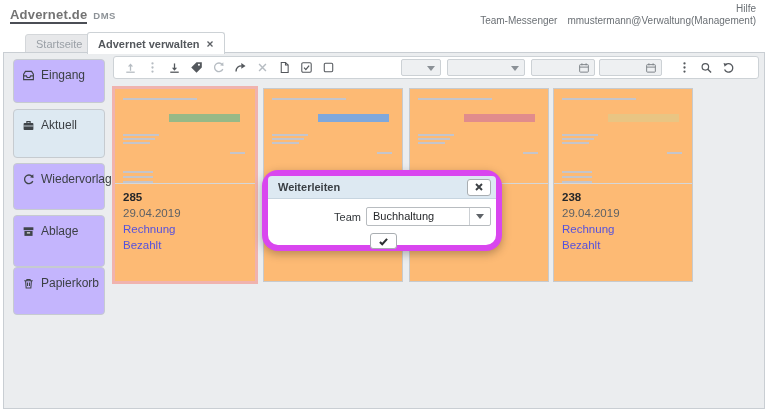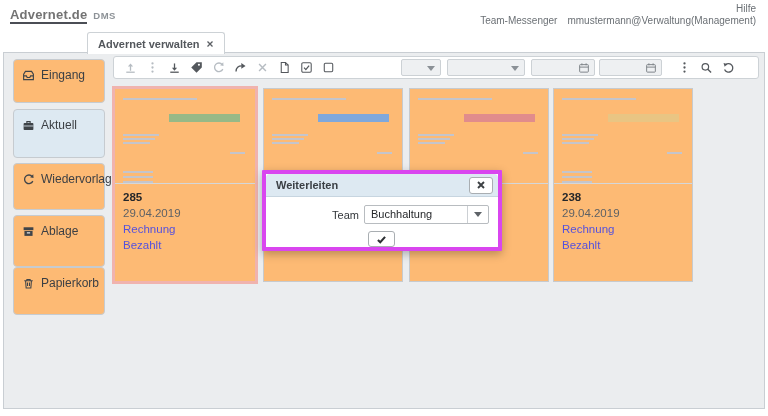--- a/index.html
+++ b/index.html
@@ -19,21 +19,21 @@
   .tab-bar { position:absolute; left:0; top:30px; width:768px; height:23px; background:#fff; }
   .tab { position:absolute; font-size:11px; border-radius:3px 3px 0 0; display:flex; align-items:center; padding:0 10px; }
   .tab-inactive { left:25px; top:4px; height:19px; background:#e7e8ea; border:1px solid #d4d7da; color:#9aa0a6; }
   .tab-active { left:87px; top:2px; height:22px; background:#fff; border:1px solid #cdd2d6; border-bottom:none; color:#53575c; font-weight:bold; z-index:3; gap:7px; }
   .tab-close { display:inline-flex; color:#5a5e63; }
 
   
   .panel { position:absolute; left:3px; top:52px; width:762px; height:357px; background:#ebedef; border:1px solid #c9ced3; }
 
   
-  .side-item { position:absolute; left:9px; width:92px; background:#fdba74; border:1px solid #c6cbd0; border-radius:4px; padding:8px 0 0 8px; font-size:12px; color:#3b3f44; display:flex; gap:6px; align-items:flex-start; cursor:pointer; }
+  .side-item { position:absolute; left:9px; width:92px; background:#c4b5fd; border:1px solid #c6cbd0; border-radius:4px; padding:8px 0 0 8px; font-size:12px; color:#3b3f44; display:flex; gap:6px; align-items:flex-start; cursor:pointer; }
   .side-item .ic { color:#3f4449; flex:0 0 auto; margin-top:1px; }
   .side-item.active { background:#dde9f2; }
   .si-0 { top:6px;  height:44px; }
   .si-1 { top:56px; height:49px; }
   .si-2 { top:110px;height:47px; }
   .si-3 { top:162px;height:52px; }
   .si-4 { top:214px;height:48px; }
 
   
   .toolbar { position:absolute; left:109px; top:3px; width:646px; height:23px; background:#fff; border:1px solid #cdd2d6; border-radius:3px; display:flex; align-items:center; padding-left:10px; }
@@ -63,21 +63,21 @@
   .ln-b1 { left:8px; top:82px; width:30px; }
   .ln-b2 { left:8px; top:87px; width:30px; }
   .ln-b3 { left:8px; top:92px; width:30px; }
   .color-bar { position:absolute; left:54px; top:25px; width:71px; height:8px; }
   .details { padding:5px 8px; font-size:11.5px; line-height:16px; }
   .doc-id { font-weight:bold; color:#25272a; }
   .doc-date { color:#5d6165; }
   .doc-link { color:#5551dd; cursor:pointer; }
 
   
-  .modal { position:absolute; left:258px; top:117px; width:240px; height:81px; background:#fff; border:4px solid #d946ef; border-radius:1px; box-shadow:0 3px 10px rgba(0,0,0,.28); z-index:10; }
+  .modal { position:absolute; left:258px; top:117px; width:240px; height:81px; background:#fff; border:6px solid #d946ef; border-radius:16px; box-shadow:0 3px 10px rgba(0,0,0,.28); z-index:10; }
   .modal-head { height:23px; background:#dde9f2; border-bottom:1px solid #c7d5e0; border-radius:4px 4px 0 0; display:flex; align-items:center; padding:0 5px 0 10px; }
   .modal-title { font-size:11px; font-weight:bold; color:#3a3f44; flex:1; }
   .modal-close { width:24px; height:17px; background:#fff; border:1px solid #a9aeb2; border-radius:3px; display:flex; align-items:center; justify-content:center; color:#3c4044; cursor:pointer; }
   .modal-row { position:absolute; left:0; top:31px; width:100%; display:flex; align-items:center; }
   .team-label { width:98px; text-align:right; font-size:11px; color:#33373b; padding-right:5px; }
   .combo { width:125px; height:19px; background:#fff; border:1px solid #b8bcc0; border-radius:2px; position:relative; font-size:11px; color:#25272a; line-height:17px; padding-left:6px; cursor:pointer; }
   .combo .cbtn { position:absolute; right:0; top:0; width:21px; height:17px; border-left:1px solid #ccd0d4; display:flex; align-items:center; justify-content:center; }
   .combo .caret { width:0; height:0; border-left:4px solid transparent; border-right:4px solid transparent; border-top:5px solid #5e6368; }
   .confirm-btn { position:absolute; left:102px; top:57px; width:27px; height:16px; background:#fff; border:1px solid #a9aeb2; border-radius:3px; display:flex; align-items:center; justify-content:center; color:#2c2f32; cursor:pointer; }
 
@@ -94,20 +94,23 @@
   <div class="header-right">
     <div class="hdr-link">Hilfe</div>
     <div class="row2">
       <span class="hdr-link">Team-Messenger</span>
       <span>mmustermann@Verwaltung(Management)</span>
     </div>
   </div>
 </div>
 
 <div class="tab-bar">
+  <div class="tab tab-inactive">
+    <span>Startseite</span>
+  </div>
   <div class="tab tab-active">
     <span>Advernet verwalten</span>
     <span class="tab-close">
       <svg width="8" height="8" viewBox="0 0 16 16">
           <path d="M3 3l10 10M13 3L3 13" stroke="currentColor" stroke-width="2.6" fill="none"></path>
         </svg>
     </span>
   </div>
 </div>
 

